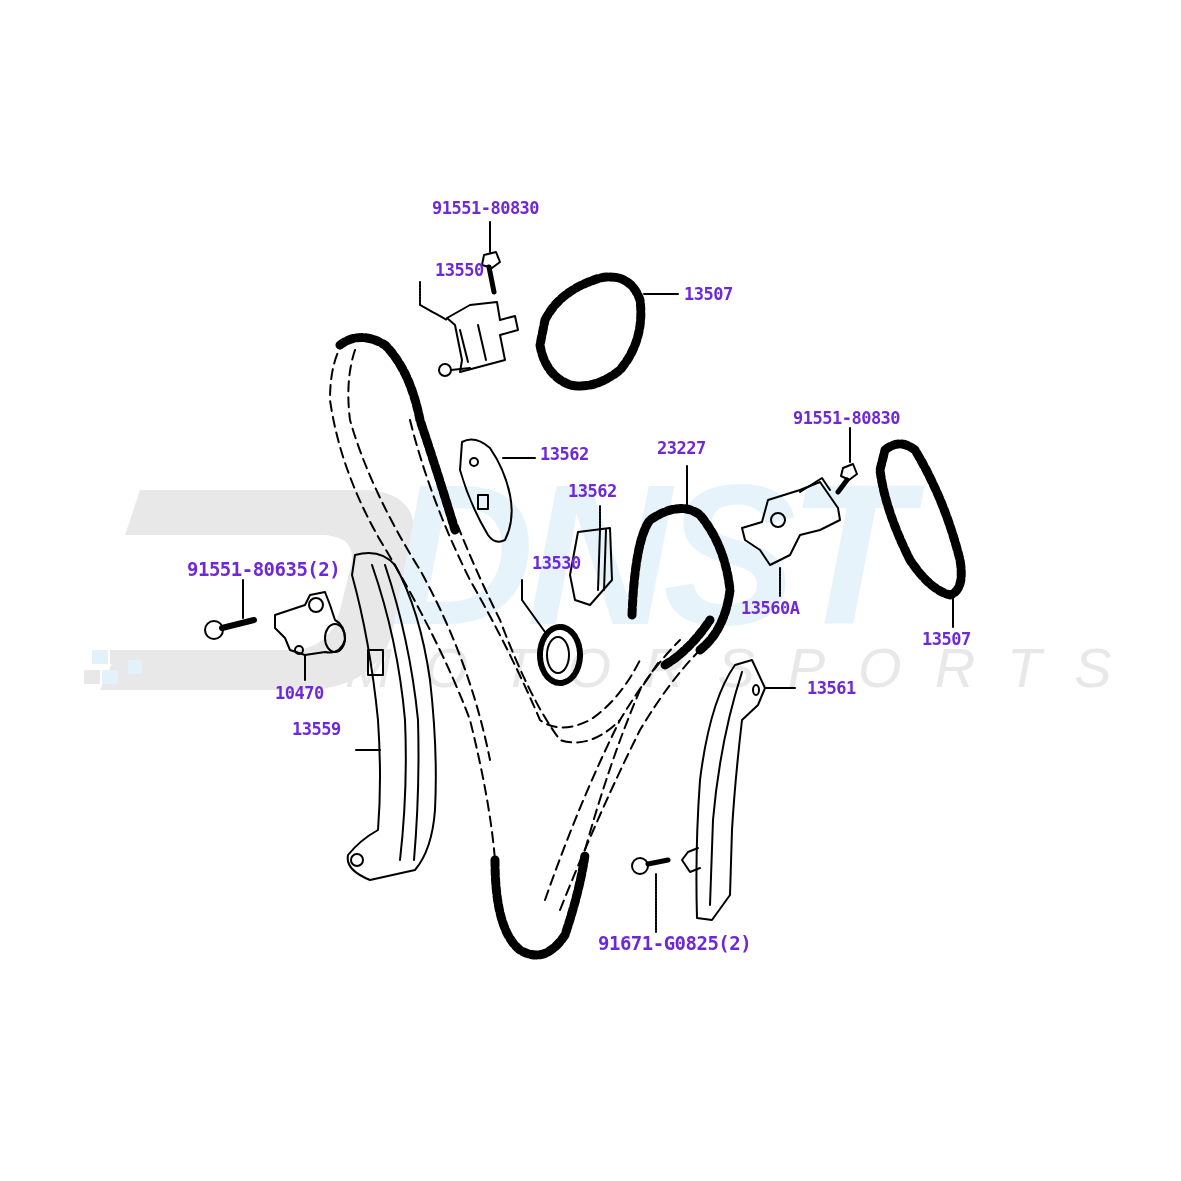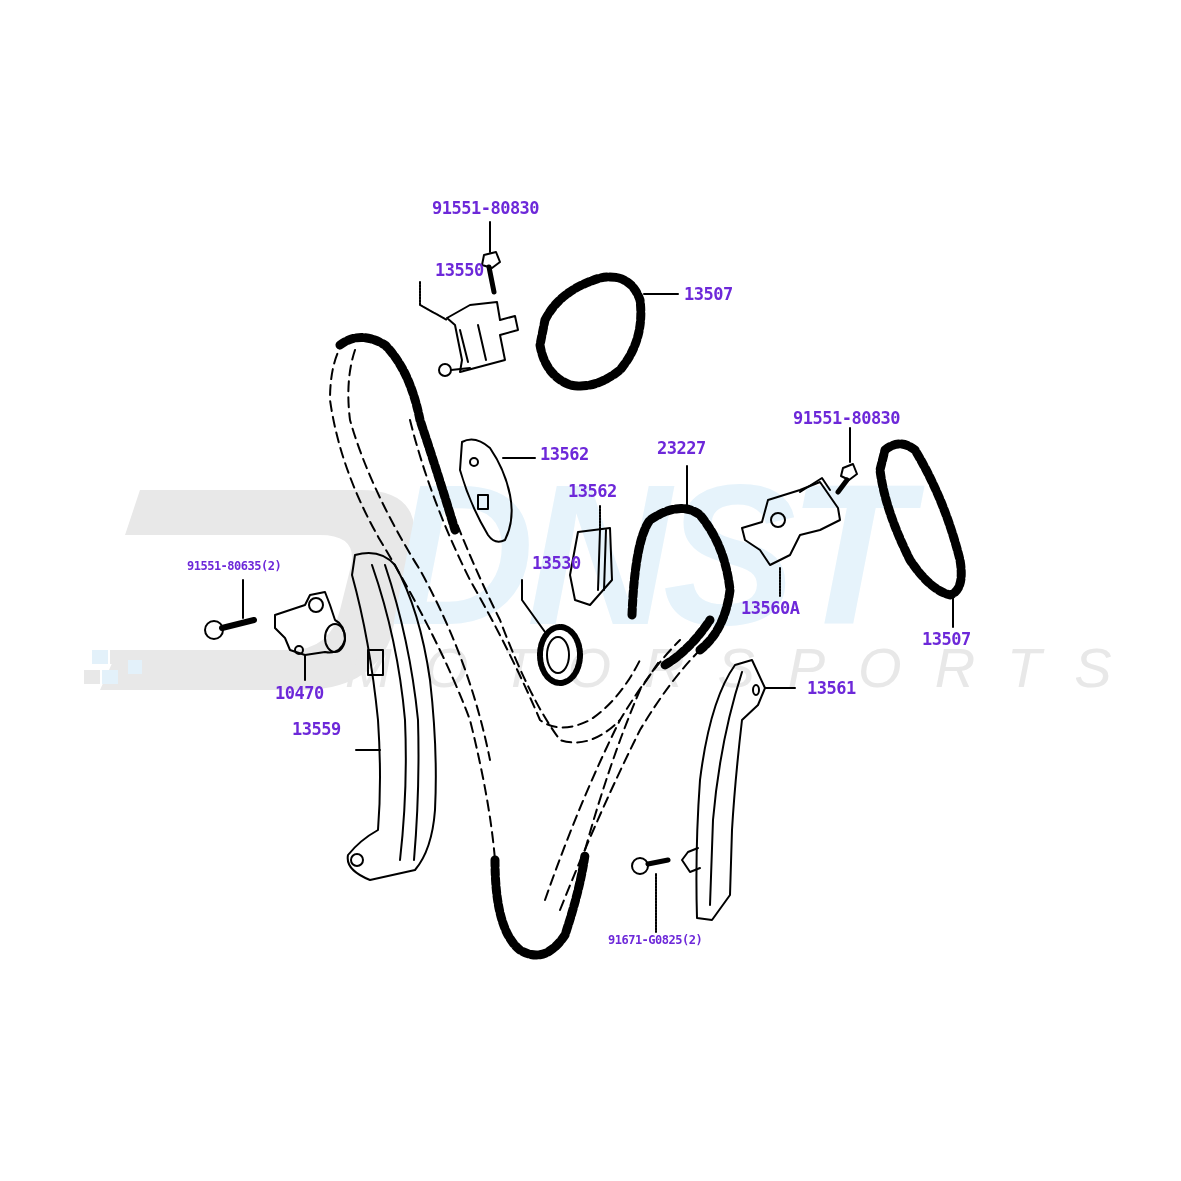--- a/index.html
+++ b/index.html
@@ -2,21 +2,21 @@
 <html><head>
 <meta charset="utf-8">
 <style>
   html, body { margin:0; padding:0; background:#ffffff; }
   body { width:1181px; height:1181px; position:relative; overflow:hidden; font-family:"DejaVu Sans Mono", monospace; }
   #stage { position:absolute; left:0; top:0; width:1181px; height:1181px; }
   .wm { position:absolute; font-family:"Liberation Sans", sans-serif; font-weight:bold; font-style:italic; }
   #wm-big { left:390px; top:455px; font-size:200px; color:#e6f3fb; letter-spacing:-8px; line-height:1; }
   #wm-small { left:345px; top:640px; font-size:56px; color:#e8e8e8; letter-spacing:33px; line-height:1; font-weight:normal; }
   .lbl { position:absolute; font-family:"DejaVu Sans Mono", monospace; font-weight:bold; color:#6d28d9; font-size:17px; line-height:1; white-space:nowrap; letter-spacing:-0.5px;text-align:right; }
-  .lbl.small { font-size:12px; }
+  .lbl.small { font-size:19px; }
   svg { position:absolute; left:0; top:0; }
 </style>
 </head>
 <body>
 
 <div id="stage">
 
   <svg width="1181" height="1181">
 
     <path d="M140 490 L360 490 Q430 490 410 560 L390 640 Q370 690 300 690 L100 690 L118 650 L290 650 Q330 650 340 610 L350 570 Q360 535 320 535 L125 535 Z" fill="#e8e8e8"></path>
@@ -153,14 +153,14 @@
   <div class="lbl" style="left:657px;top:440px;">23227</div>
   <div class="lbl" style="left:793px;top:410px;">91551-80830</div>
   <div class="lbl" style="left:568px;top:483px;">13562</div>
   <div class="lbl" style="left:494px;top:555px;margin-left:38px;">13530</div>
   <div class="lbl" style="left:741px;top:600px;">13560A</div>
   <div class="lbl" style="left:922px;top:631px;">13507</div>
   <div class="lbl small" style="left:187px;top:560px;">91551-80635(2)</div>
   <div class="lbl" style="left:275px;top:685px;">10470</div>
   <div class="lbl" style="left:292px;top:721px;">13559</div>
   <div class="lbl" style="left:807px;top:680px;">13561</div>
-  <div class="lbl small" style="left:598px;top:934px;margin-left:10px;">91671-G0825(2)</div>
+  <div class="lbl small" style="left:598px;top:934px;">91671-G0825(2)</div>
 </div>
 
 </body></html>

